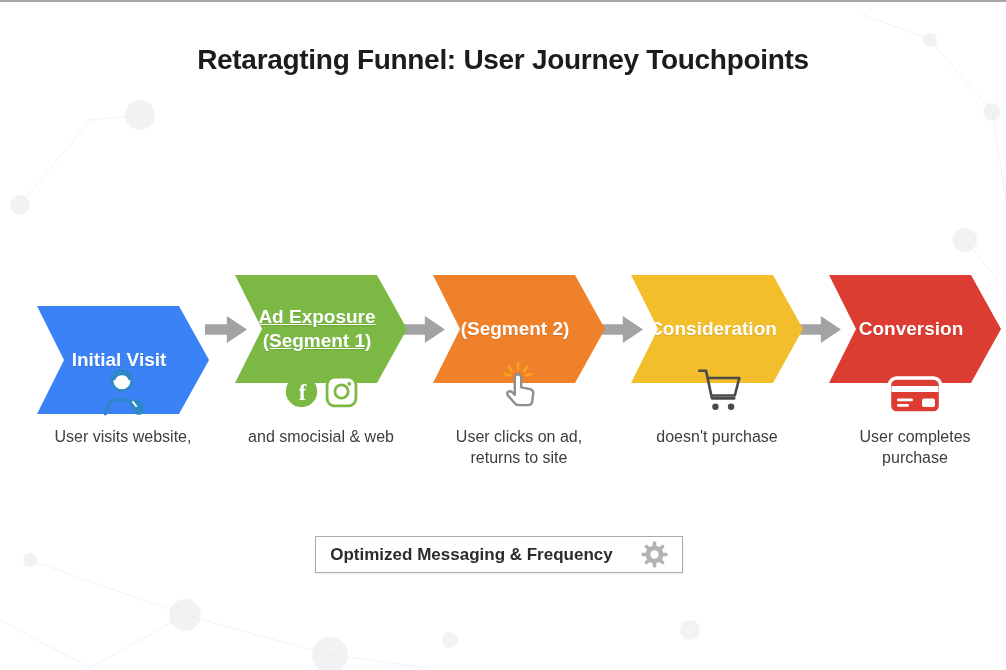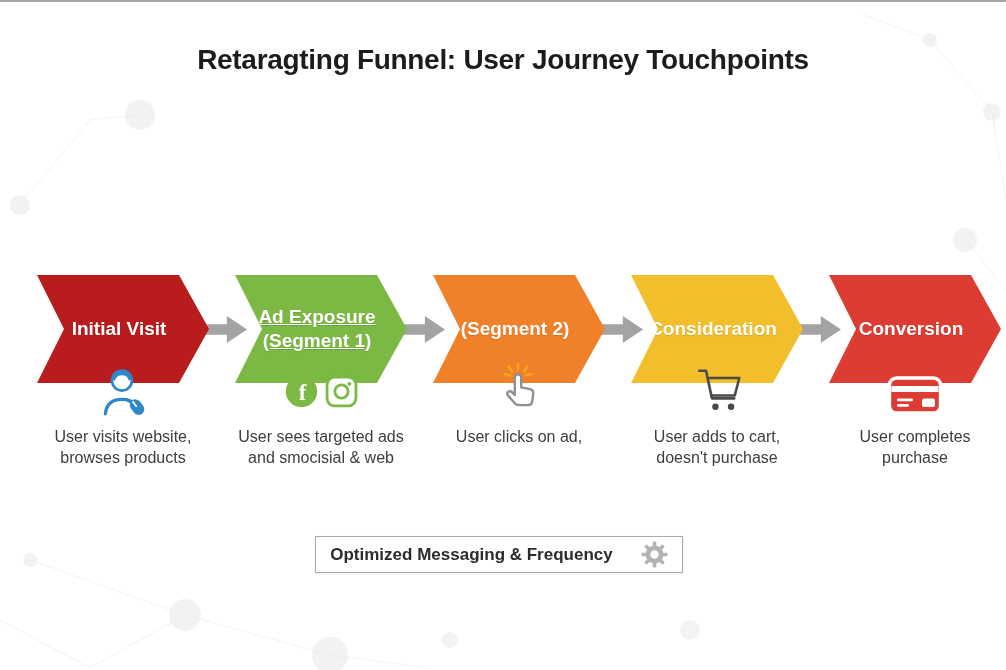--- a/index.html
+++ b/index.html
@@ -68,21 +68,21 @@
       <circle cx="30" cy="560" r="7"></circle>
     <circle cx="690" cy="630" r="10"></circle>
       <circle cx="450" cy="640" r="8"></circle>
   </g>
 </svg>
 
 <div class="top-edge"></div>
 
 <div class="title">Retaragting Funnel: User Journey Touchpoints</div>
 
-<div class="stage-chevron" style="left: 37px; background: #b91c1c;">
+<div class="stage-chevron" style="left: 37px; background: #3b82f6; margin-top: 31px;">
   <div>Initial Visit</div>
   <div></div>
 </div>
 <div class="stage-chevron" style="left: 235px; background: rgb(124, 185, 68); text-decoration: underline;">
   <div>Ad Exposure</div>
   <div>(Segment 1)</div>
 </div>
 <div class="stage-chevron" style="left: 433px; background: rgb(240, 129, 43);">
   <div>(Segment 2)</div>
 </div>
@@ -152,31 +152,29 @@
     <rect x="2.5" y="3" width="51" height="35" rx="7" fill="#DC3C32" stroke="#ffffff" stroke-width="3.4"></rect>
     <rect x="4.5" y="11" width="47" height="6" fill="#ffffff"></rect>
     <rect x="10" y="23.5" width="16" height="2.8" rx="1.4" fill="#ffffff"></rect>
     <rect x="10" y="29" width="12" height="2.8" rx="1.4" fill="#ffffff"></rect>
     <rect x="35" y="23.5" width="13" height="8.5" rx="2" fill="#ffffff"></rect>
   </svg>
 </div>
 
 <div class="stage-desc" style="left:23px">
   <div>User visits website,</div>
-  <div>browses products</div>
 </div>
 <div class="stage-desc" style="left:221px">
-  <div>User sees targeted ads</div>
   <div>and smocisial &amp; web</div>
 </div>
 <div class="stage-desc" style="left:419px">
   <div>User clicks on ad,</div>
+  <div>returns to site</div>
 </div>
 <div class="stage-desc" style="left:617px">
-  <div>User adds to cart,</div>
   <div>doesn't purchase</div>
 </div>
 <div class="stage-desc" style="left:815px">
   <div>User completes</div>
   <div>purchase</div>
 </div>
 
 <div class="footer-bar">
   <span>Optimized Messaging &amp; Frequency</span>
   <svg width="27" height="27" viewBox="0 0 30 30">

